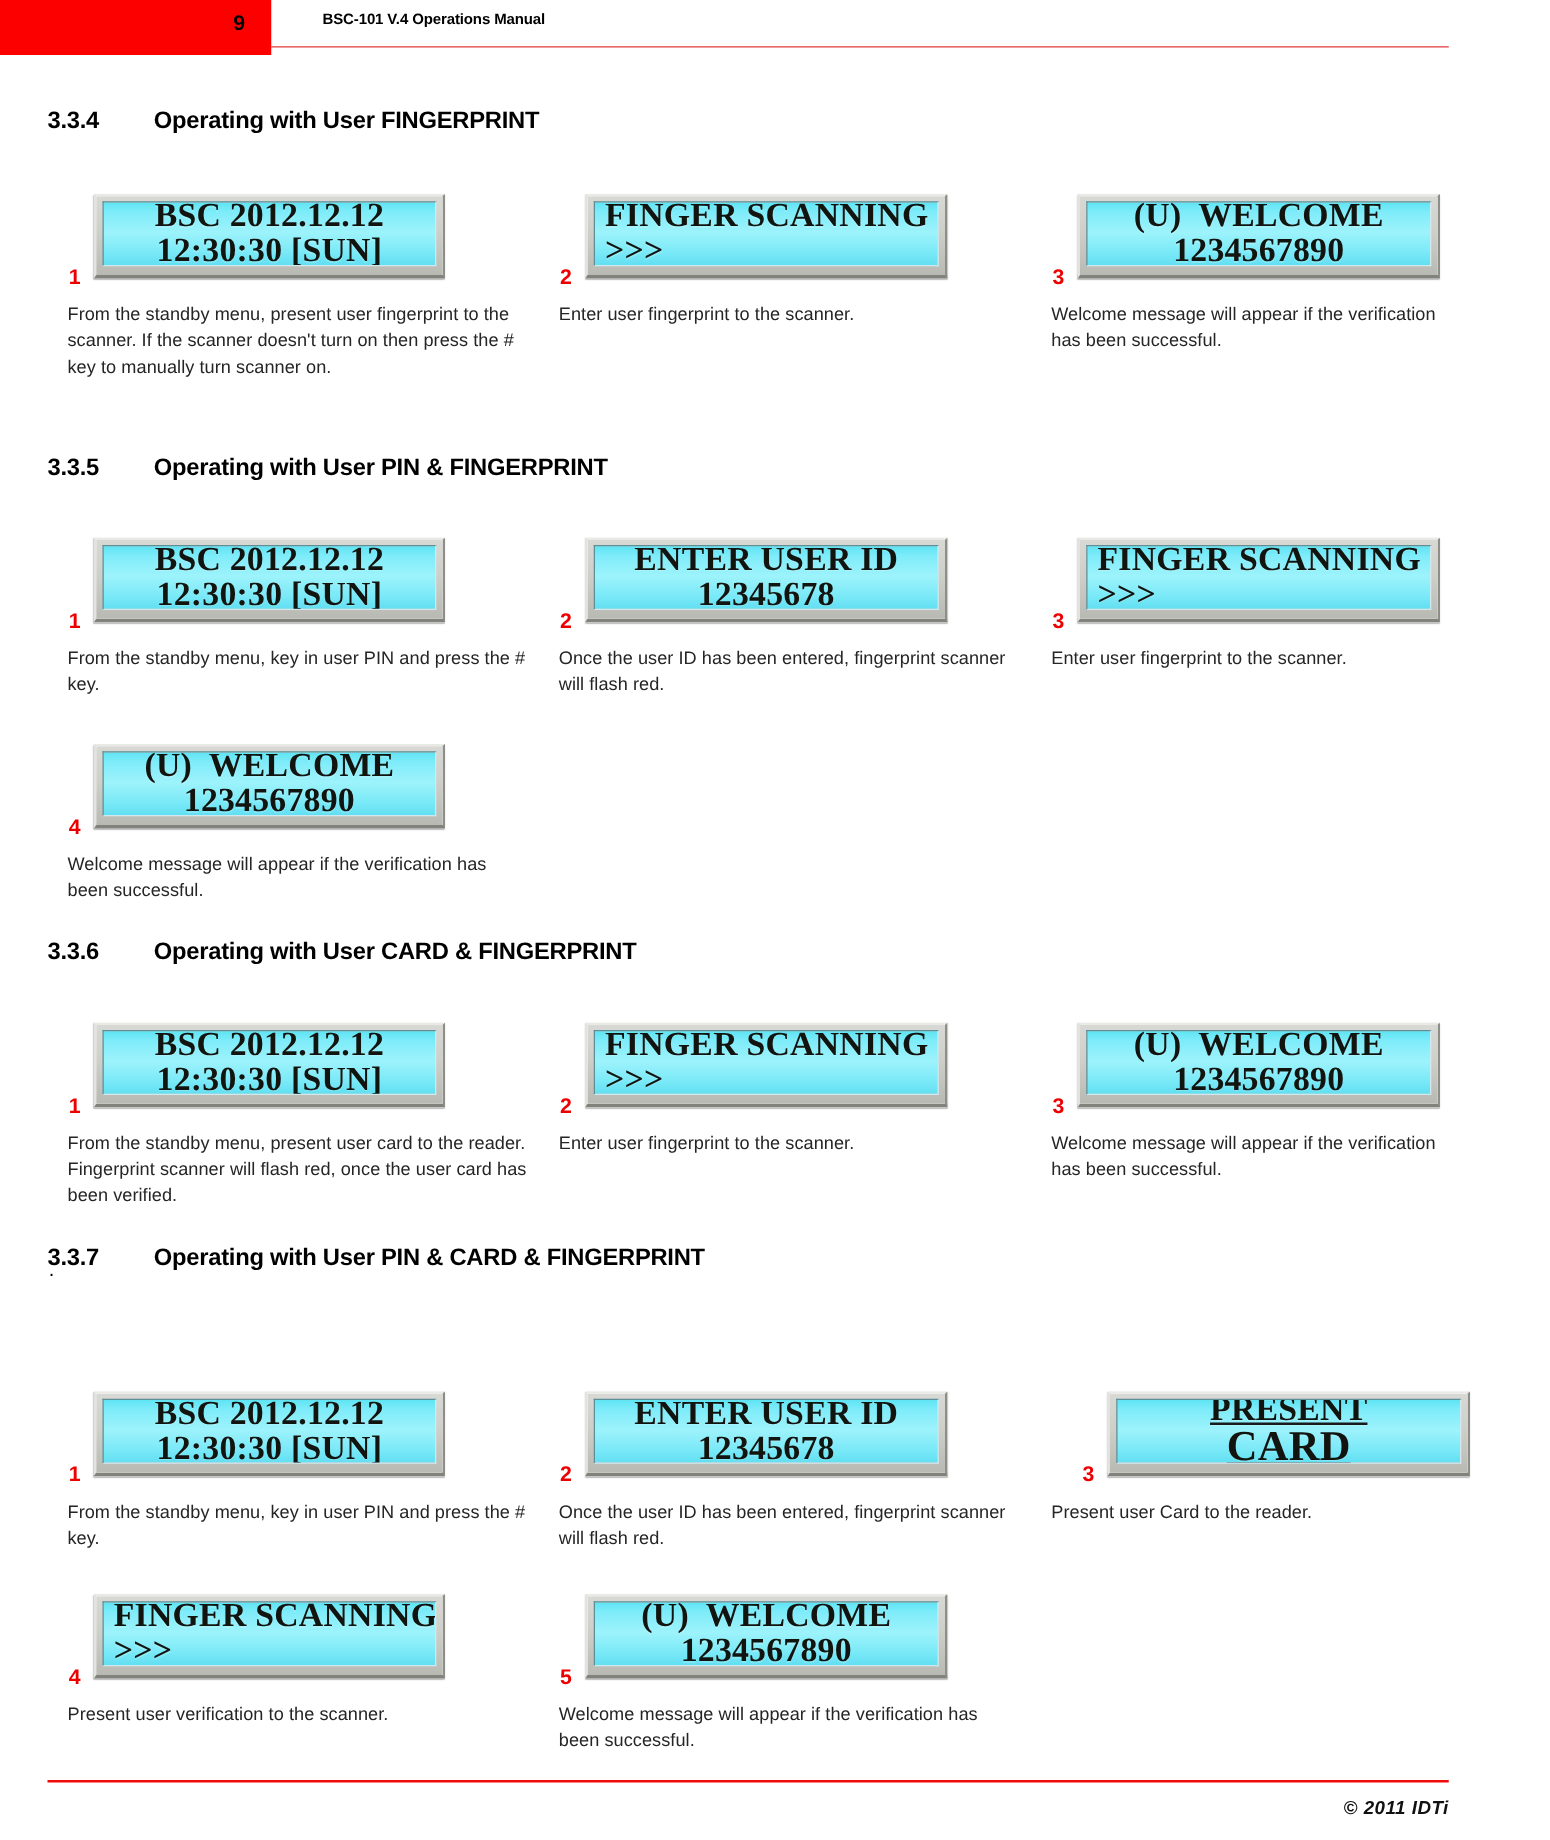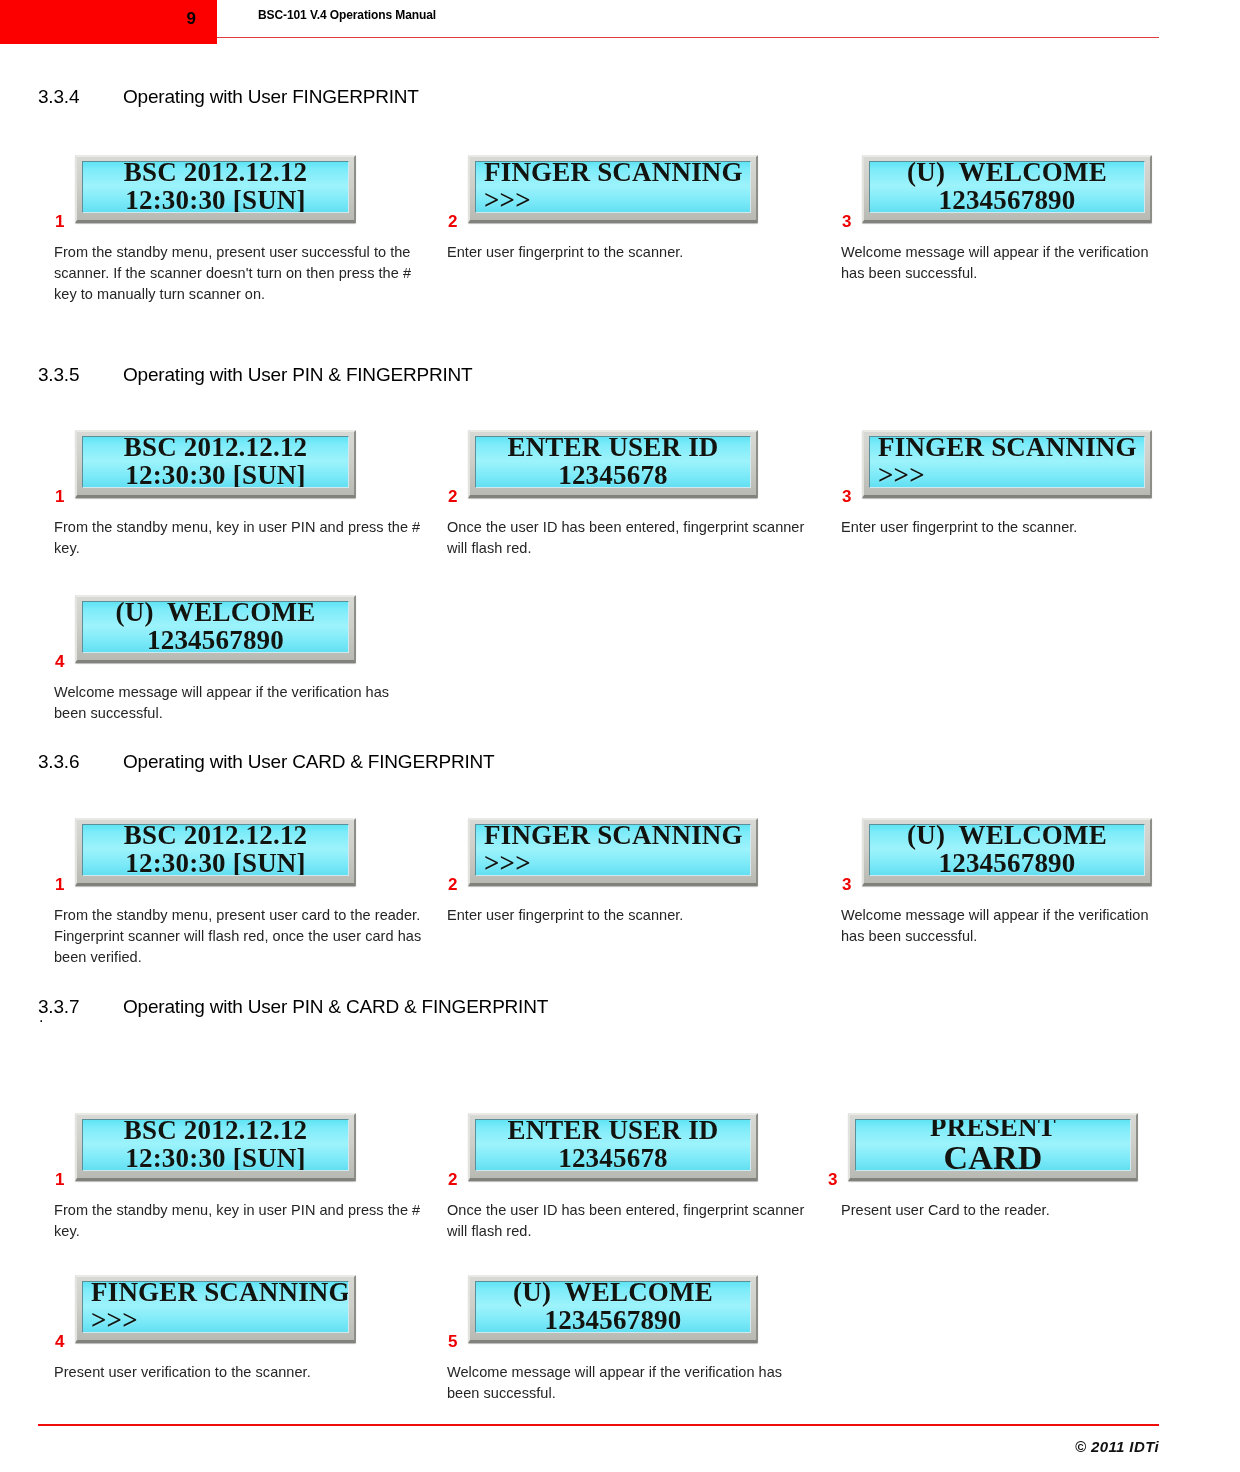--- a/index.html
+++ b/index.html
@@ -84,21 +84,21 @@
     font-weight: bold;
     color: #111111;
     letter-spacing: 0.4px;
   }
 
   
   .section-heading {
     position: absolute;
     left: 38px;
     font-size: 19px;
-    font-weight: normal;
+    font-weight: bold;
     color: #000000;
     white-space: nowrap;
     letter-spacing: -0.2px;
   }
   .section-heading .sec-num {
     display: inline-block;
     width: 85px;
   }
 
   .stray-period {
@@ -198,21 +198,21 @@
       <div class="lcd-wrap">
         <div class="lcd" style="width: 281px; height: 68px;">
           <div class="lcd-screen">
             <div class="lcd-line center" style="font-size: 27px;">BSC 2012.12.12</div>
             <div class="lcd-line center" style="font-size: 27px;">12:30:30 [SUN]</div>
           </div>
         </div>
         <div class="step-num">1</div>
       </div>
     </div>
-    <div class="step-caption" style="left: 54px; top: 242px; width: 370px;">From the standby menu, present user successful to the scanner. If the scanner doesn't turn on then press the # key to manually turn scanner on.</div>
+    <div class="step-caption" style="left: 54px; top: 242px; width: 370px;">From the standby menu, present user fingerprint to the scanner. If the scanner doesn't turn on then press the # key to manually turn scanner on.</div>
     <div class="step" style="left: 468px; top: 155px;">
       <div class="lcd-wrap">
         <div class="lcd" style="width: 290px; height: 68px;">
           <div class="lcd-screen">
             <div class="lcd-line left" style="font-size: 27px;">FINGER SCANNING</div>
             <div class="lcd-line left" style="font-size: 27px;">&gt;&gt;&gt;</div>
           </div>
         </div>
         <div class="step-num">2</div>
       </div>
@@ -334,21 +334,21 @@
         <div class="lcd" style="width: 290px; height: 68px;">
           <div class="lcd-screen">
             <div class="lcd-line center" style="font-size: 27px;">ENTER USER ID</div>
             <div class="lcd-line center" style="font-size: 27px;">12345678</div>
           </div>
         </div>
         <div class="step-num">2</div>
       </div>
     </div>
     <div class="step-caption" style="left: 447px; top: 1200px; width: 370px;">Once the user ID has been entered, fingerprint scanner will flash red.</div>
-    <div class="step" style="left: 848px; top: 1113px;">
+    <div class="step" style="left: 886px; top: 1113px; text-decoration: underline;">
       <div class="lcd-wrap">
         <div class="lcd" style="width: 290px; height: 68px;">
           <div class="lcd-screen">
             <div class="lcd-line center" style="font-size: 27px;">PRESENT</div>
             <div class="lcd-line center" style="font-size: 34px;">CARD</div>
           </div>
         </div>
         <div class="step-num">3</div>
       </div>
     </div>

